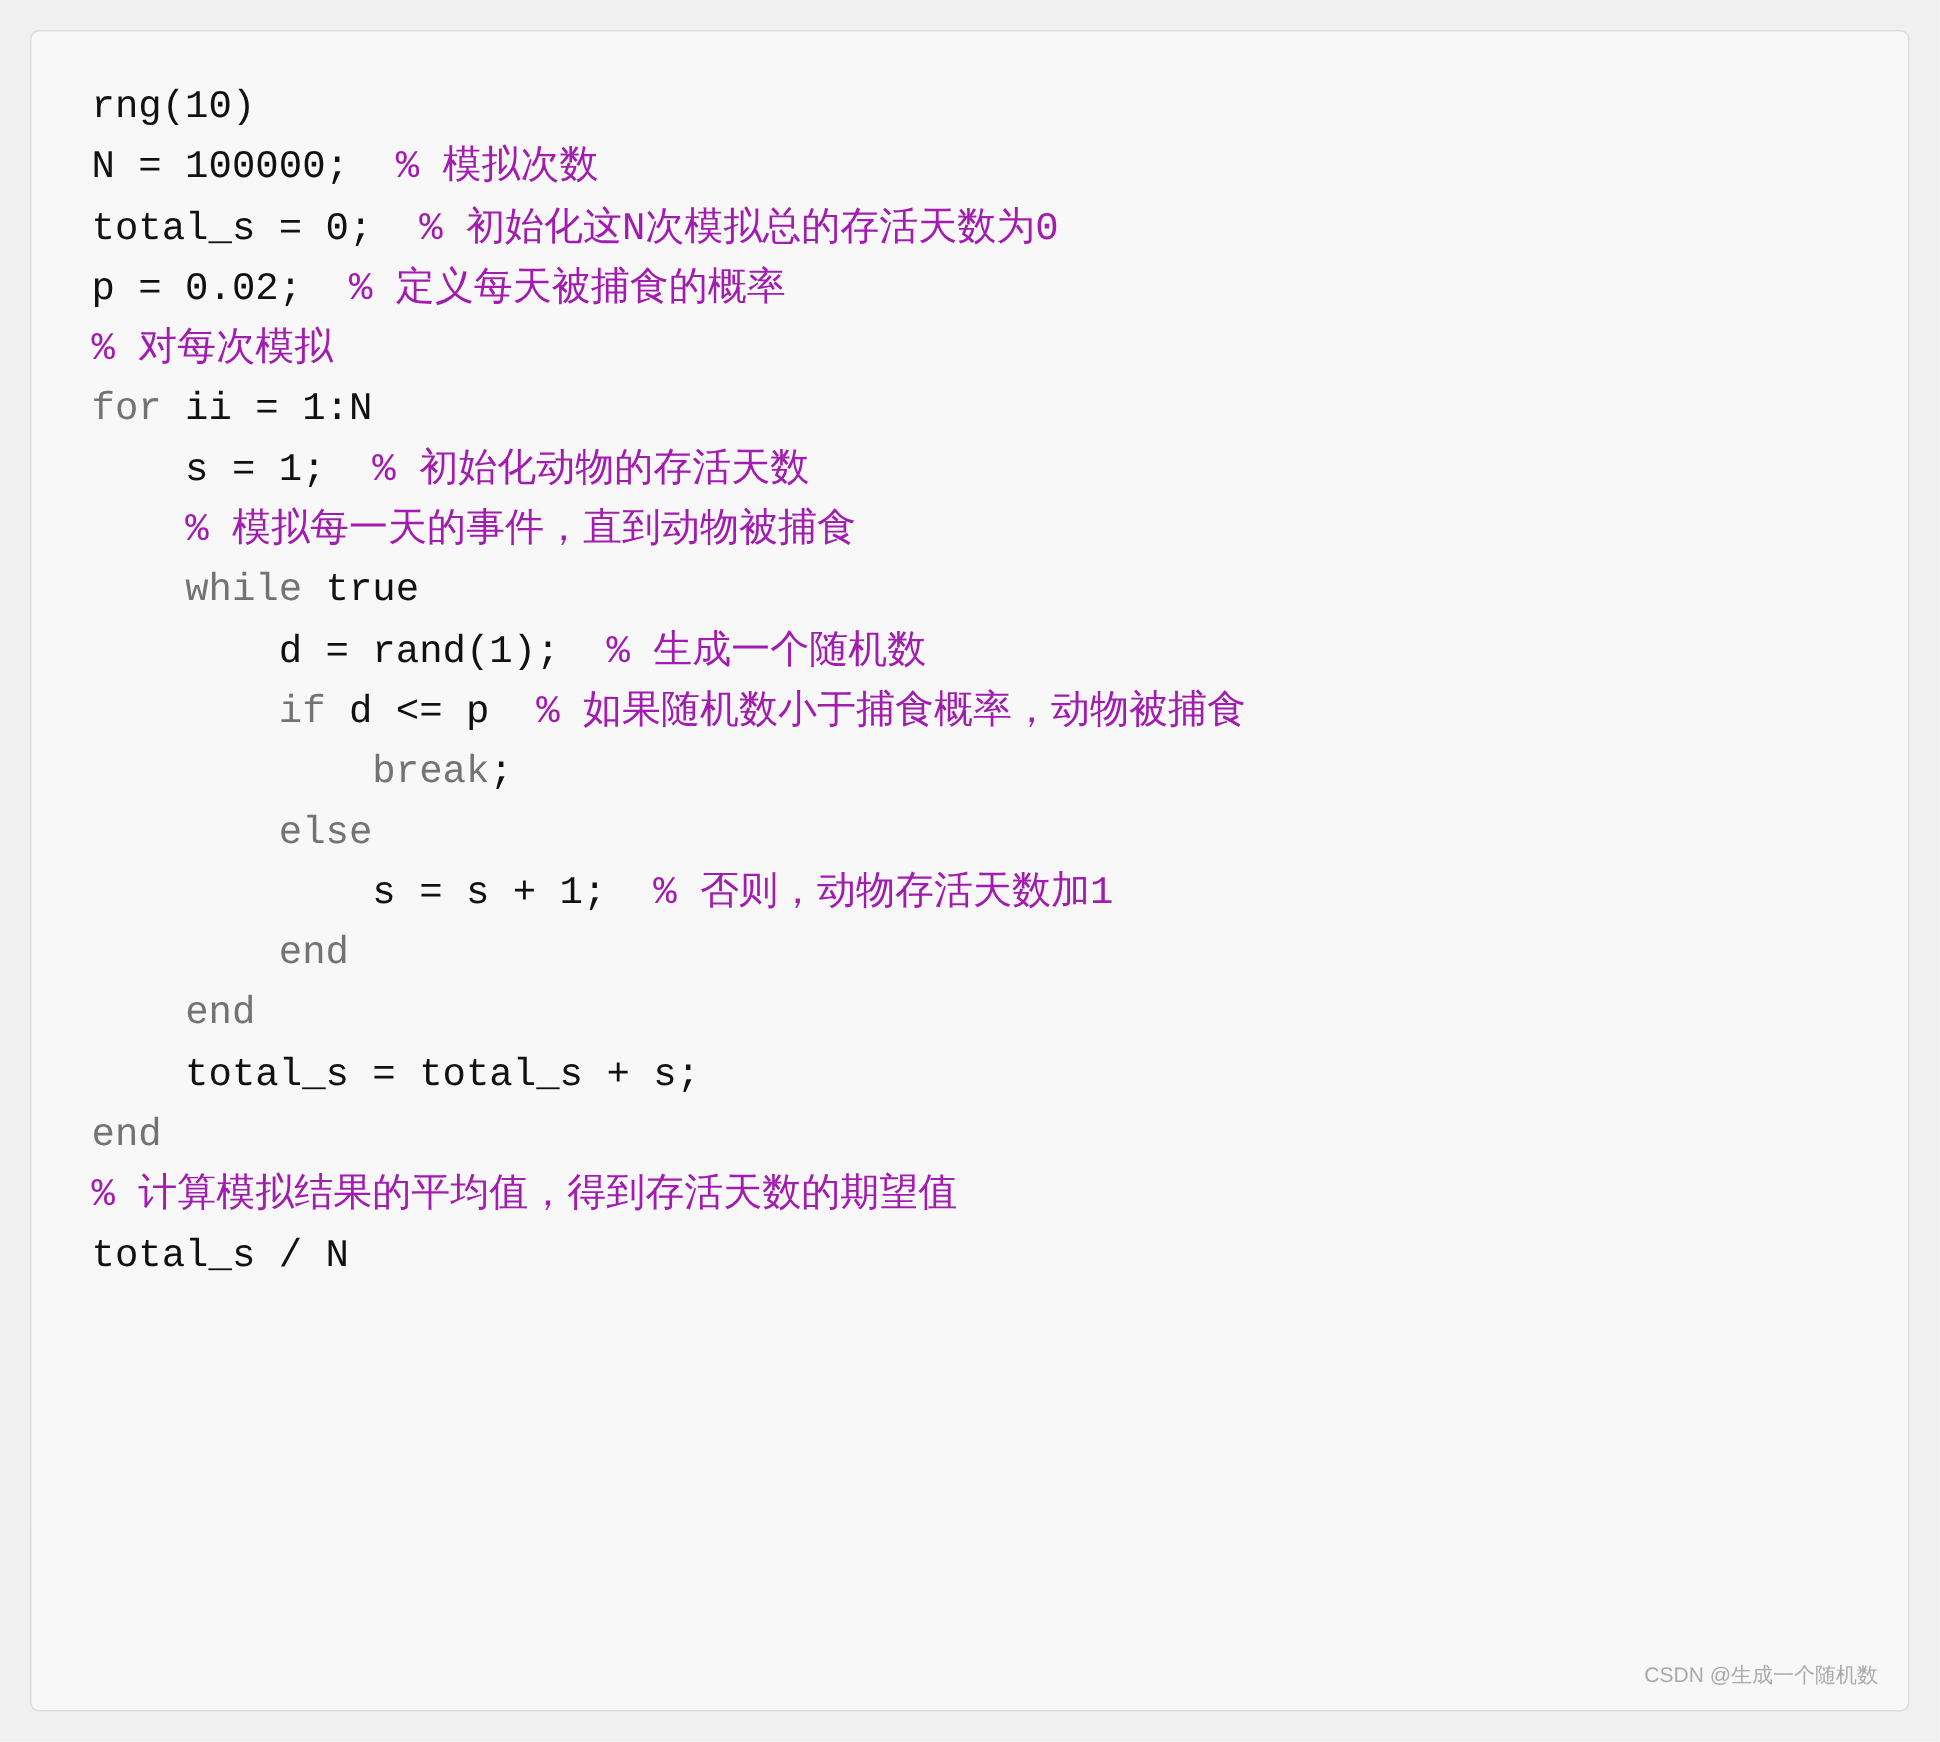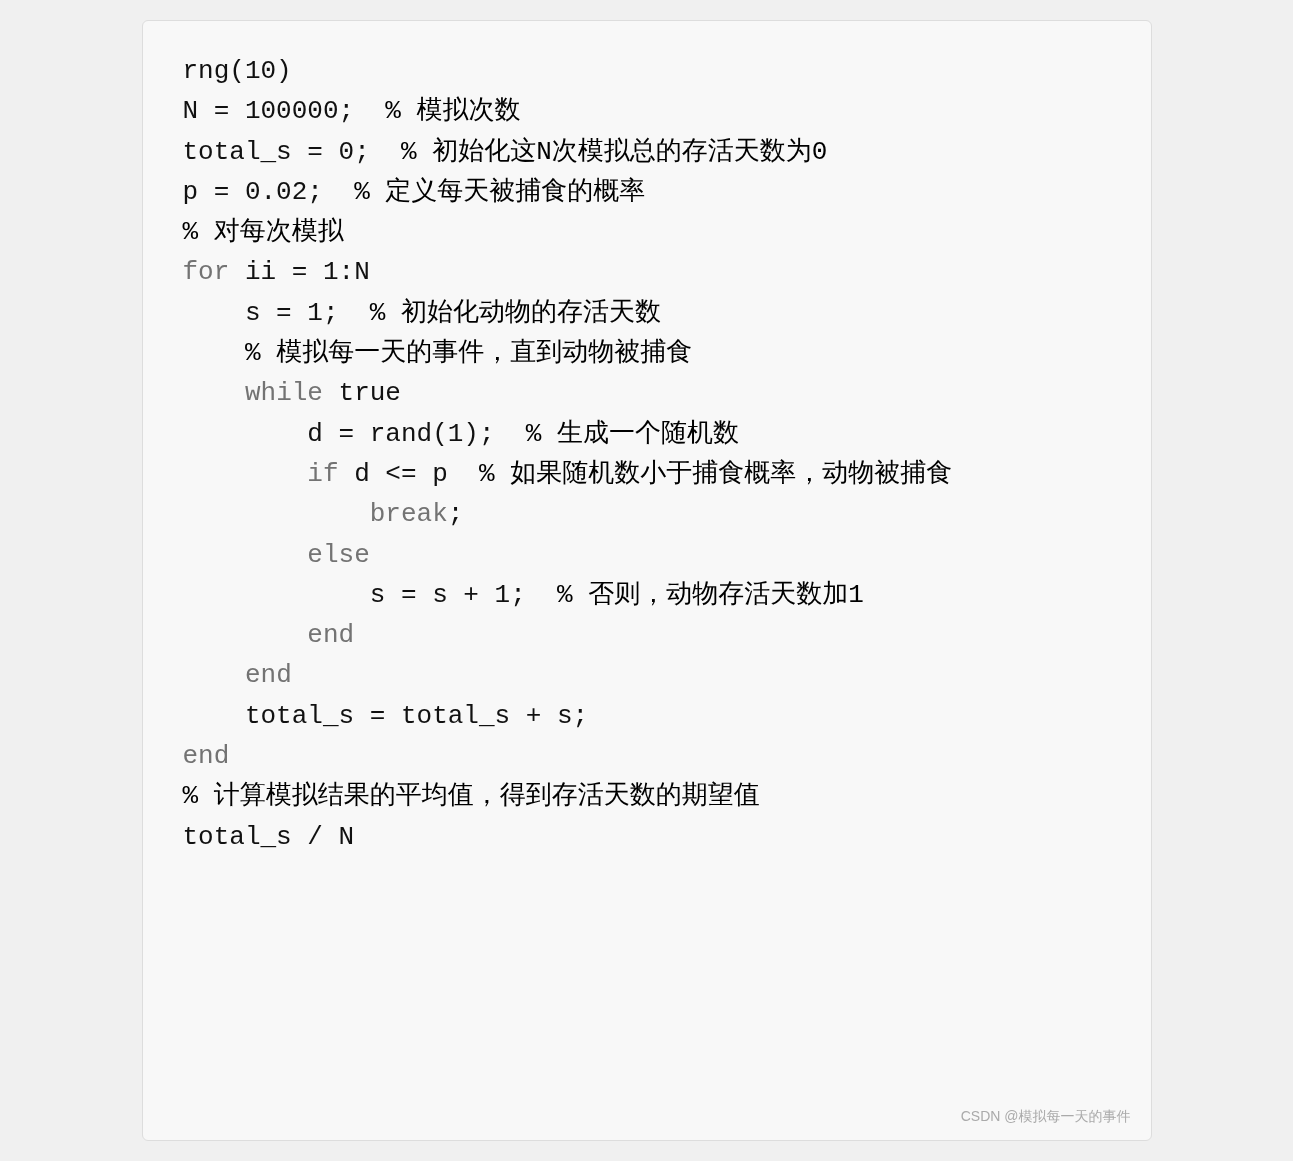--- a/index.html
+++ b/index.html
@@ -12,21 +12,21 @@
       width: 1293px;
       height: 1161px;
       background: #f0f0f0;
       display: flex;
       align-items: center;
       justify-content: center;
       font-family: 'Courier New', Courier, monospace;
     }
 
     .code-container {
-      width: 1010px;
+      width: 1253px;
       min-height: 1121px;
       background: #f8f8f8;
       border: 1px solid #ddd;
       border-radius: 6px;
       padding: 30px 40px 56px 40px;
       position: relative;
       overflow: hidden;
     }
 
     .code-block {
@@ -35,21 +35,21 @@
       line-height: 1.55;
       white-space: pre;
     }
 
     .kw {
       color: #737373;
       font-weight: normal;
     }
 
     .comment {
-      color: #000000;
+      color: #a21caf;
     }
 
     .normal {
       color: #111111;
     }
 
     .watermark {
       position: absolute;
       bottom: 14px;
       right: 20px;
@@ -60,14 +60,14 @@
 
     .code-line {
       display: block;
     }
   </style>
 </head>
 <body>
 
 <div class="code-container">
   <div class="code-block" id="code-render"><span class="code-line"><span class="normal">rng(10)</span></span><span class="code-line"><span class="normal">N = 100000;  </span><span class="comment">% 模拟次数</span></span><span class="code-line"><span class="normal">total_s = 0;  </span><span class="comment">% 初始化这N次模拟总的存活天数为0</span></span><span class="code-line"><span class="normal">p = 0.02;  </span><span class="comment">% 定义每天被捕食的概率</span></span><span class="code-line"><span class="comment">% 对每次模拟</span></span><span class="code-line"><span class="kw">for</span><span class="normal"> ii = 1:N</span></span><span class="code-line"><span class="normal">    s = 1;  </span><span class="comment">% 初始化动物的存活天数</span></span><span class="code-line"><span class="normal">    </span><span class="comment">% 模拟每一天的事件，直到动物被捕食</span></span><span class="code-line"><span class="normal">    </span><span class="kw">while</span><span class="normal"> true</span></span><span class="code-line"><span class="normal">        d = rand(1);  </span><span class="comment">% 生成一个随机数</span></span><span class="code-line"><span class="normal">        </span><span class="kw">if</span><span class="normal"> d &lt;= p  </span><span class="comment">% 如果随机数小于捕食概率，动物被捕食</span></span><span class="code-line"><span class="normal">            </span><span class="kw">break</span><span class="normal">;</span></span><span class="code-line"><span class="normal">        </span><span class="kw">else</span></span><span class="code-line"><span class="normal">            s = s + 1;  </span><span class="comment">% 否则，动物存活天数加1</span></span><span class="code-line"><span class="normal">        </span><span class="kw">end</span></span><span class="code-line"><span class="normal">    </span><span class="kw">end</span></span><span class="code-line"><span class="normal">    total_s = total_s + s;</span></span><span class="code-line"><span class="kw">end</span></span><span class="code-line"><span class="comment">% 计算模拟结果的平均值，得到存活天数的期望值</span></span><span class="code-line"><span class="normal">total_s / N</span></span></div>
-  <div class="watermark">CSDN @模拟每一天的事件</div>
+  <div class="watermark">CSDN @生成一个随机数</div>
 </div>
 
 </body></html>

